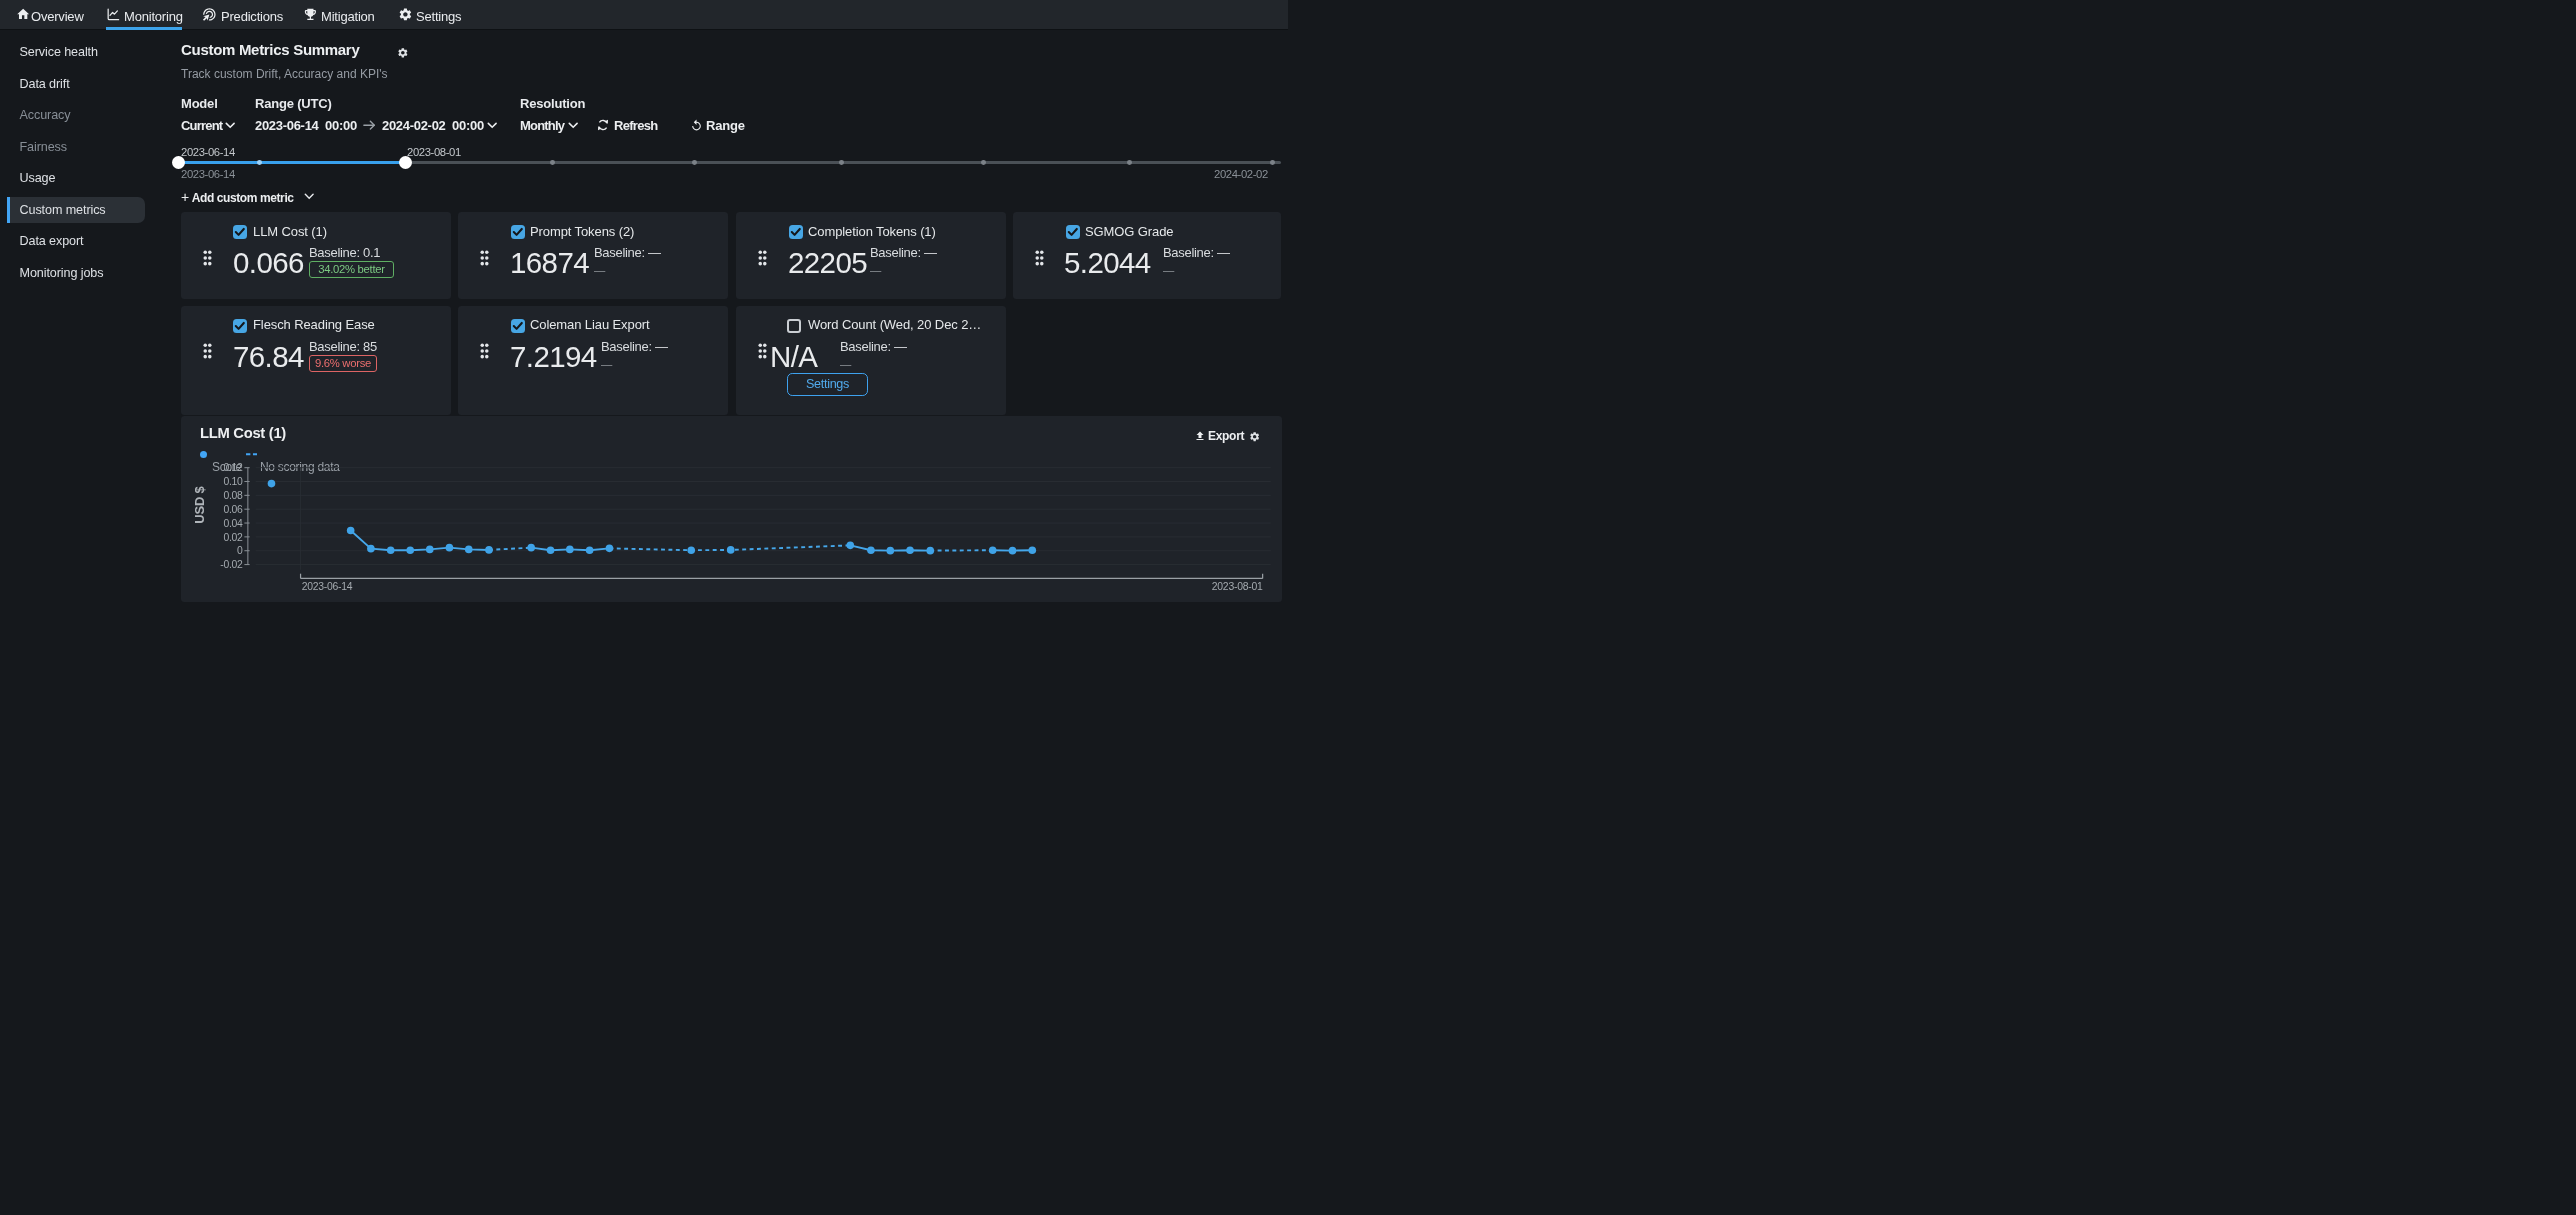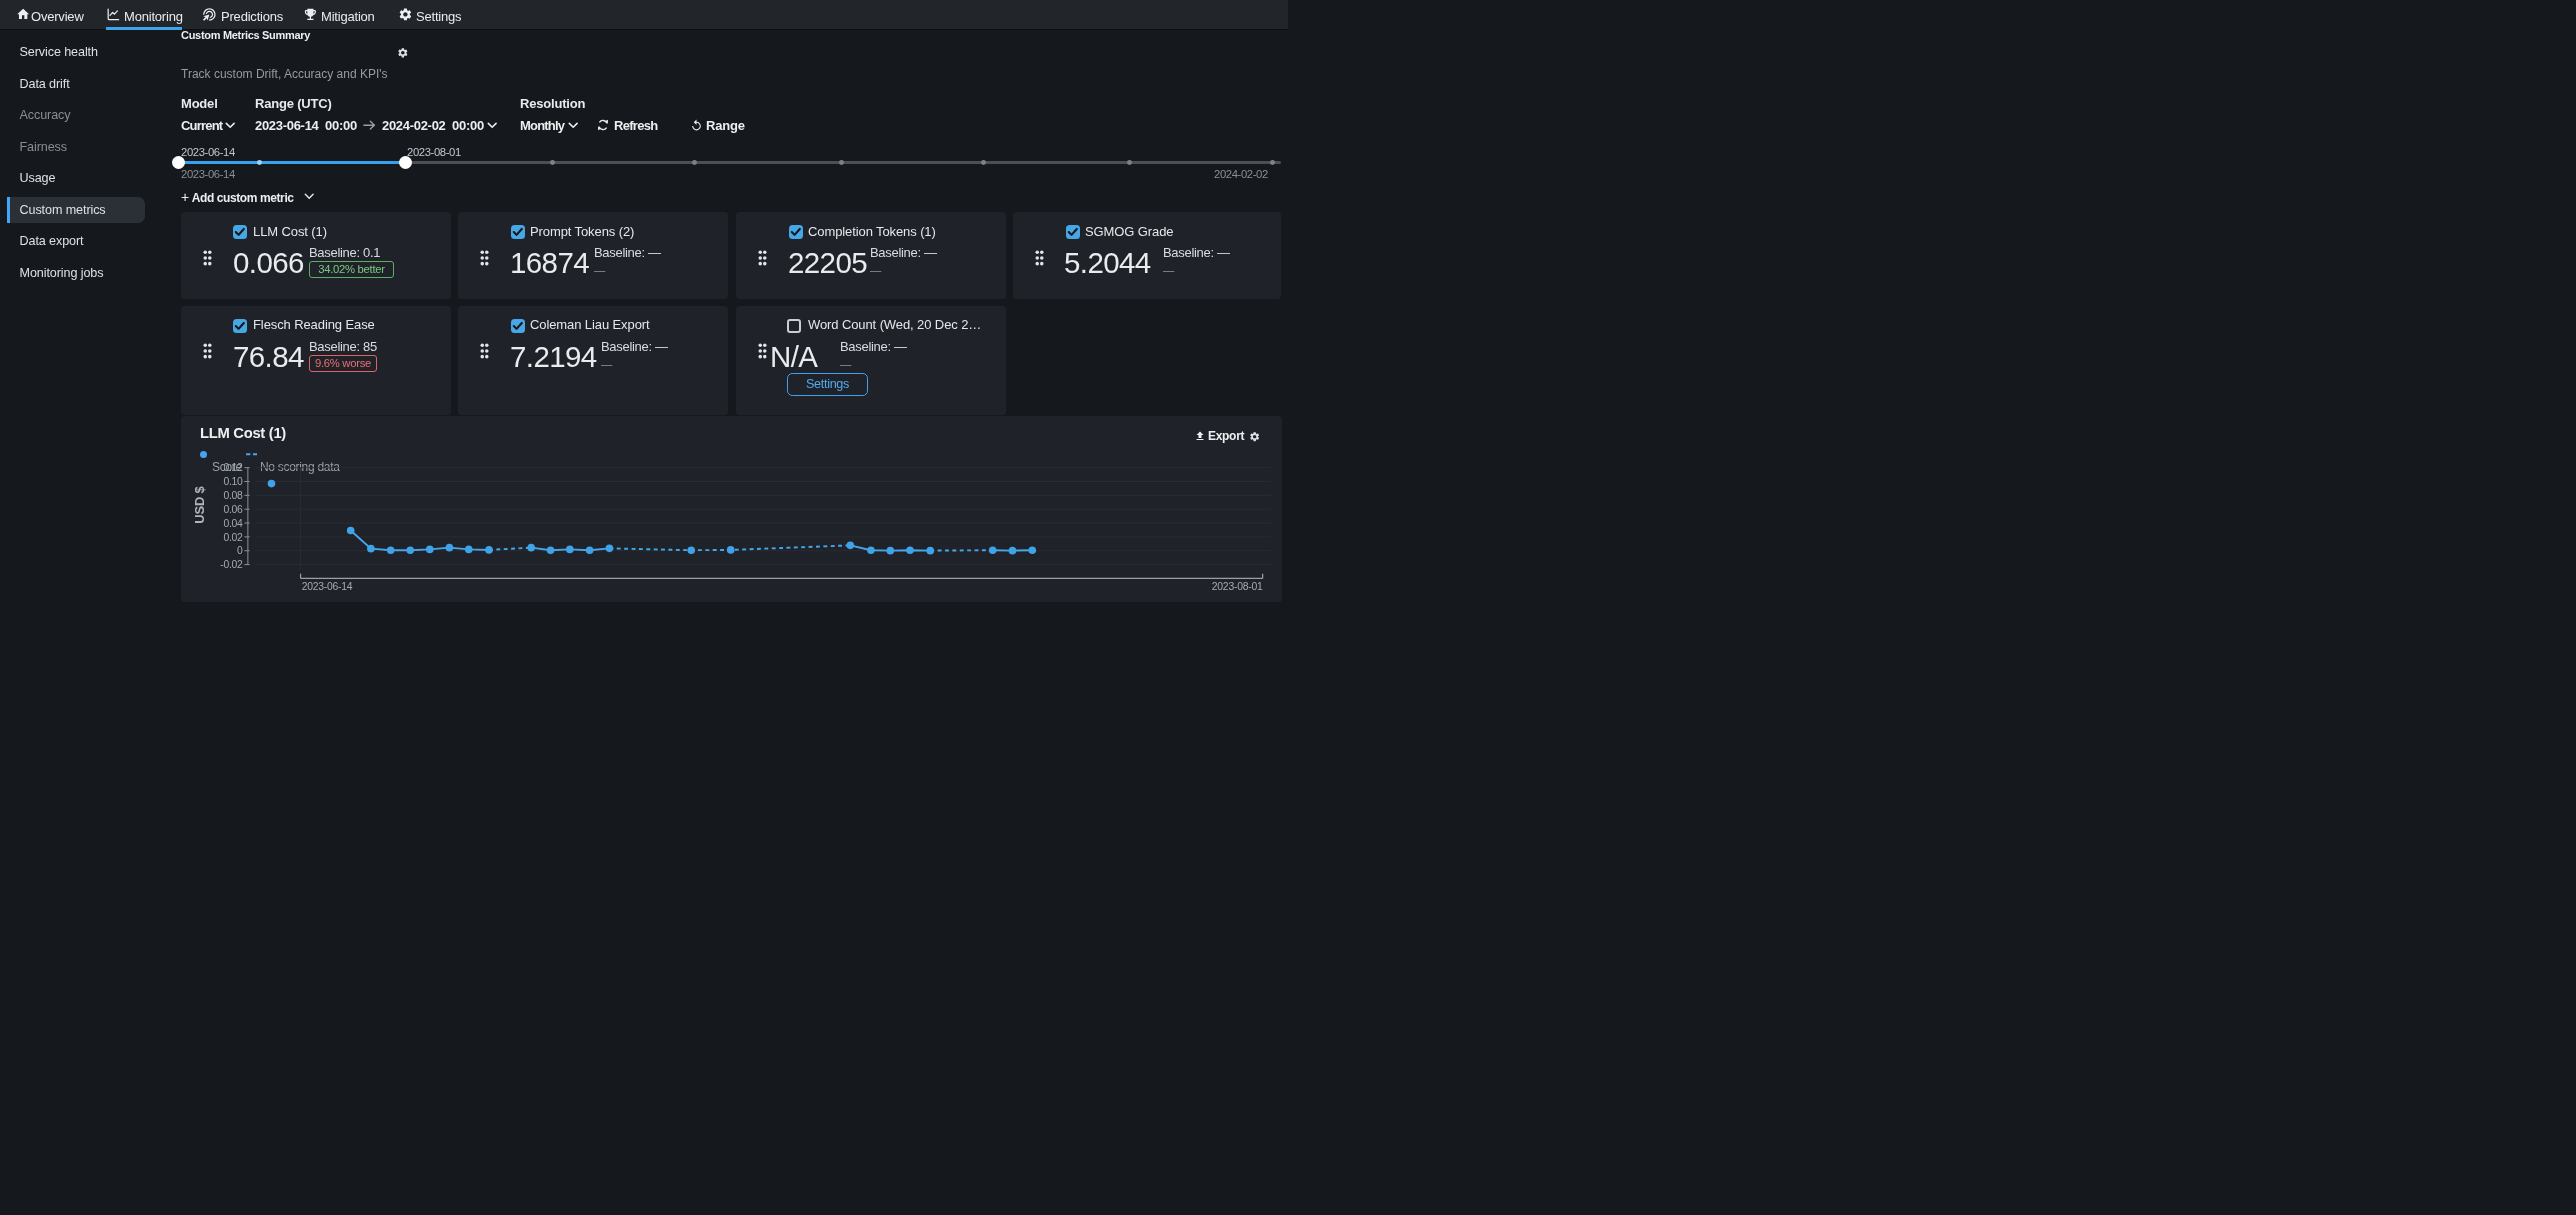--- a/index.html
+++ b/index.html
@@ -9,21 +9,21 @@
 #topbar { position:absolute; left:0; top:0; width:1288px; height:29.5px; background:#22262b; border-bottom:0.9px solid #0e1114; }
 .nav-t { position:absolute; top:8.9px; font-size:13px; font-weight:500; color:#e9ebee; letter-spacing:-0.2px; }
 .nav-i { position:absolute; top:7.4px; }
 #underline { position:absolute; left:106px; top:27px; width:76px; height:2.6px; background:#3da3ea; }
 
 .side { position:absolute; left:19.5px; font-size:12.6px; color:#dde0e4; letter-spacing:-0.1px; line-height:1; }
 .side.dim { color:#878e96; }
 #selrow { position:absolute; left:7px; top:197px; width:138px; height:26px; background:#2b3036; border-radius:0 7px 7px 0; }
 #selbar { position:absolute; left:7px; top:197px; width:2.6px; height:26px; background:#42a5f5; }
 
-#h1 { position:absolute; left:181px; top:30px; font-size:11px; font-weight:700; color:#edeff1; letter-spacing:-0.3px; line-height:1; }
+#h1 { position:absolute; left:181px; top:42px; font-size:15px; font-weight:700; color:#edeff1; letter-spacing:-0.3px; line-height:1; }
 #subtitle { position:absolute; left:181px; top:68px; font-size:12px; color:#959ba3; letter-spacing:0px; line-height:1; }
 .flabel { position:absolute; top:97px; font-size:13px; font-weight:700; color:#e8eaed; letter-spacing:-0.2px; line-height:1; }
 .fvalue { position:absolute; top:119px; font-size:13px; font-weight:700; color:#eceef0; letter-spacing:-0.3px; line-height:1; }
 .fbtn { position:absolute; top:119px; font-size:13px; font-weight:700; color:#eceef0; letter-spacing:-0.2px; line-height:1; }
 
 .sl-top { position:absolute; top:147px; font-size:11.3px; color:#c3c7cb; letter-spacing:-0.4px; line-height:1; }
 .sl-bot { position:absolute; top:169px; font-size:11.3px; color:#8a9097; letter-spacing:-0.4px; line-height:1; }
 #rail { position:absolute; left:179px; top:161px; width:1102px; height:2.6px; background:#4a5056; border-radius:1.7px; }
 #railfill { position:absolute; left:179px; top:161px; width:227px; height:2.6px; background:#38a0ec; border-radius:1.7px; }
 .sdot { position:absolute; top:160px; width:4.8px; height:4.8px; border-radius:50%; background:#7c8288; }

